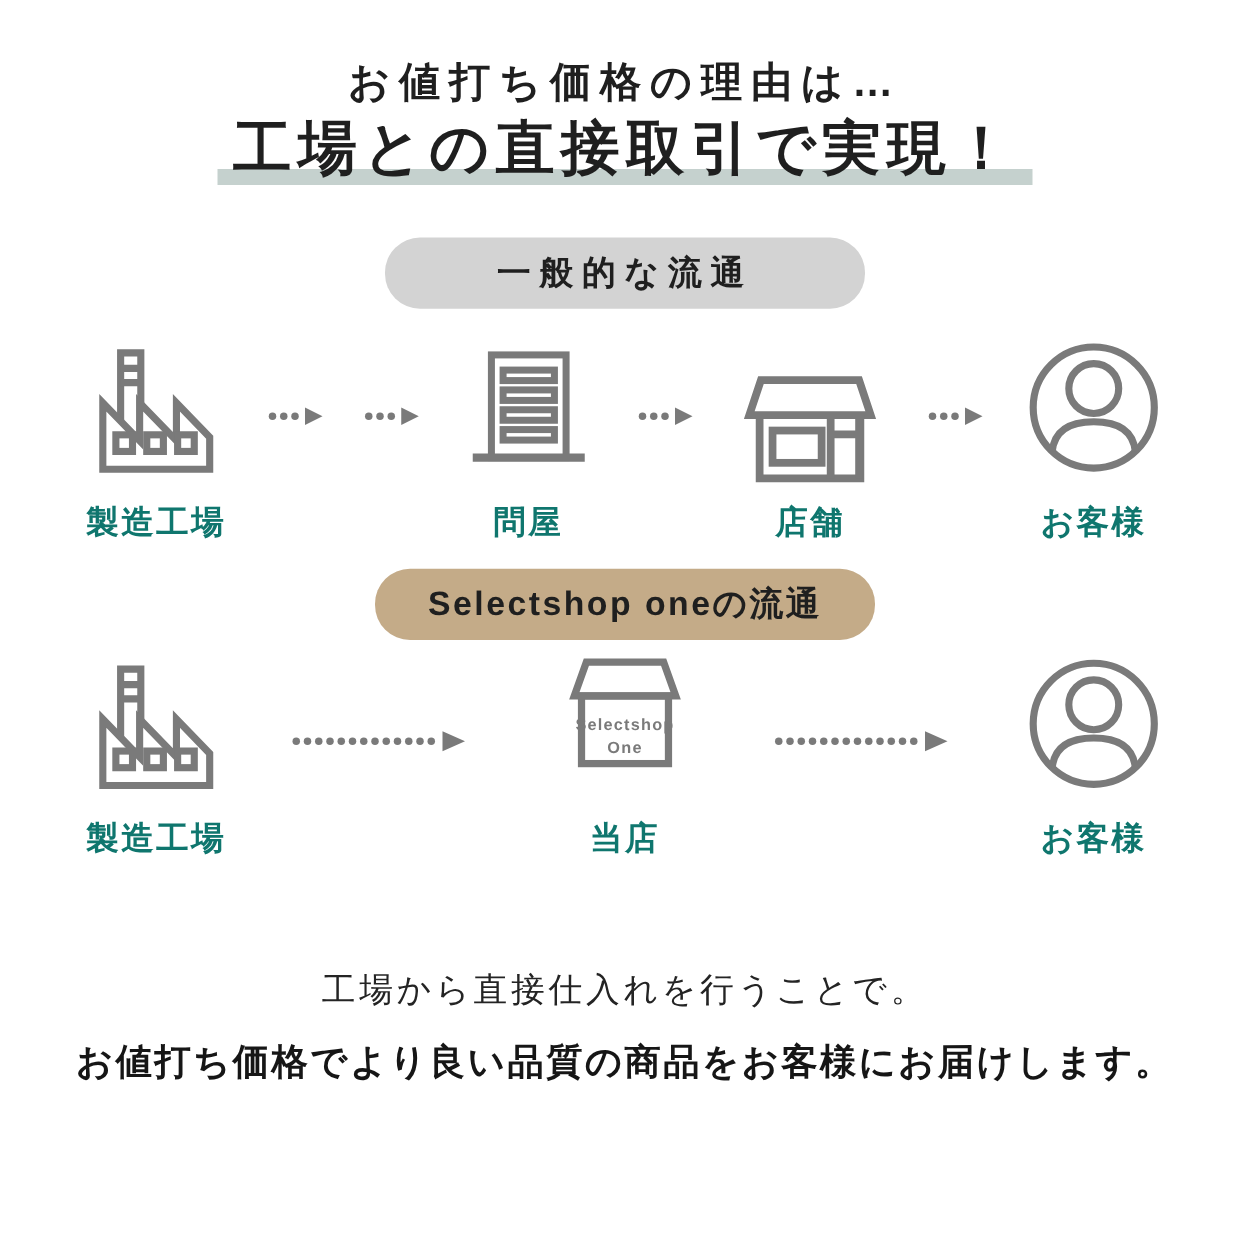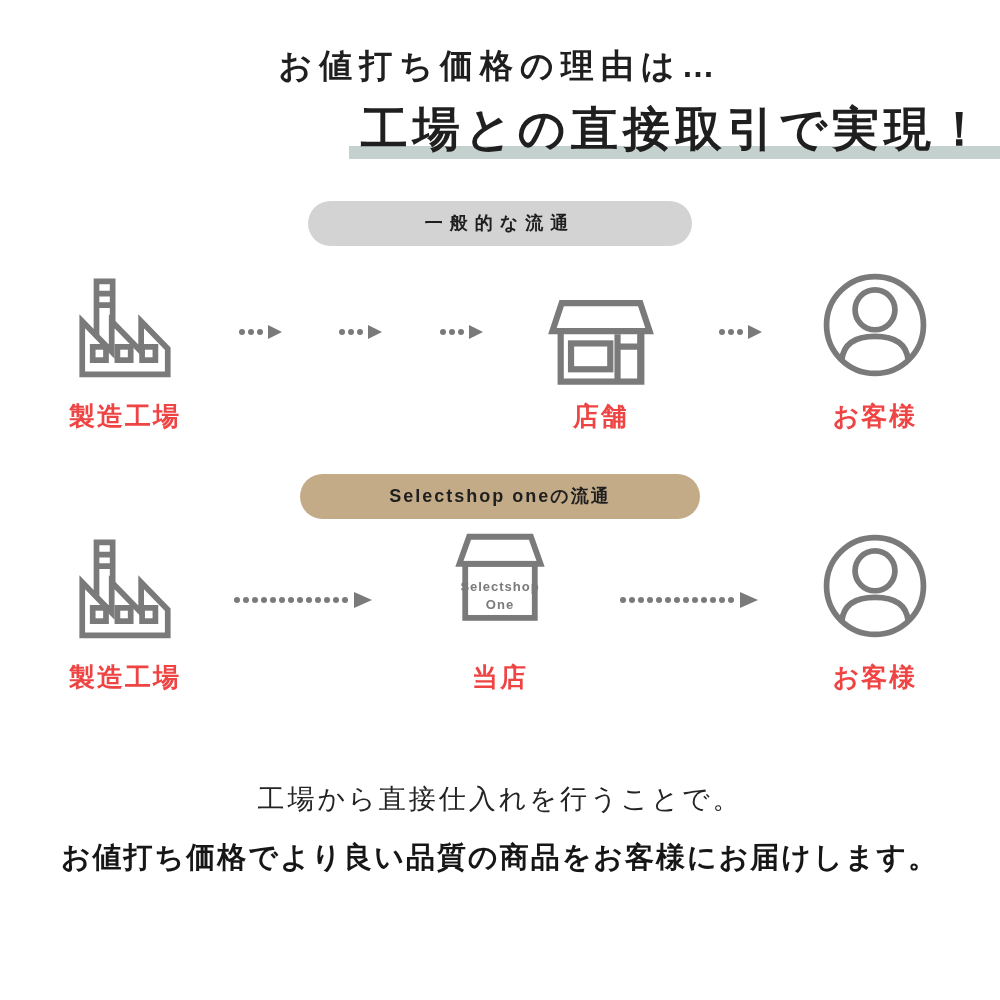--- a/index.html
+++ b/index.html
@@ -19,58 +19,57 @@
   }
   
   .subtitle {
     margin-top: 44px;
     font-size: 33px;
     font-weight: bold;
     letter-spacing: 7px;
     color: #1f1f1f;
   }
   .title {
-    margin-top: 11px;
+    margin-top: 0;
     font-size: 47px;
     font-weight: bold;
     letter-spacing: 5px;
     line-height: 1.25;
-    text-align: right;
   }
   .title .hl {
     display: inline-block;
     padding: 0 12px;
     background: linear-gradient(to top, #c5d1ce 13px, rgba(255,255,255,0) 13px);
   }
   
   .intro {
     margin-top: 30px;
     font-size: 27px;
     letter-spacing: 3px;
     line-height: 1.85;
     color: #242424;
   }
   .intro strong { font-weight: bold; color: #161616; }
   
   .badge {
     display: inline-block;
-    font-size: 18px;
+    font-size: 27px;
     font-weight: bold;
     color: #1f1f1f;
     border-radius: 28px;
     padding: 10px 0 11px;
   }
   .badge-gray {
     margin-top: 42px;
     width: 384px;
     background: #d3d3d3;
     letter-spacing: 7px;
   }
   .badge-tan {
-    margin-top: 40px;
+    margin-top: 20px;
     width: 400px;
     background: #c4ab88;
     letter-spacing: 2px;
   }
   
   .flow {
     display: flex;
     justify-content: space-between;
     align-items: flex-start;
     padding: 0 68px;
@@ -80,21 +79,21 @@
   .step { display: flex; flex-direction: column; align-items: center; }
   .icon-box {
     height: 122px;
     display: flex;
     justify-content: center;
   }
   .step-label {
     margin-top: 9px;
     font-size: 26px;
     font-weight: bold;
-    color: #ef4444;
+    color: #0f766e;
     letter-spacing: 2px;
     white-space: nowrap;
   }
   .arrow { align-self: flex-start; margin-top: 56px; line-height: 0; }
   .flow-select .arrow { margin-top: 62px; }
   svg { display: block; }
   .shop-box-text {
     font-family: "Liberation Sans", "DejaVu Sans", sans-serif;
     font-size: 13.5px;
     font-weight: bold;
@@ -164,20 +163,35 @@
       <svg width="46" height="16" viewBox="0 0 46 16">
         <g fill="#7a7a7a">
           <circle cx="5" cy="8" r="3"></circle>
             <circle cx="14" cy="8" r="3"></circle>
             <circle cx="23" cy="8" r="3"></circle>
           <polygon points="31,1 31,15 45,8"></polygon>
         </g>
       </svg>
     </div>
 
+    <div class="step">
+      <div class="icon-box">
+        <svg viewBox="0 0 120 120" width="112" height="112">
+          <g fill="none" stroke="#7a7a7a" stroke-width="6" stroke-miterlimit="10">
+            <rect x="28" y="16" width="64" height="88"></rect>
+            <rect x="38" y="29" width="44" height="9"></rect>
+            <rect x="38" y="46" width="44" height="9"></rect>
+            <rect x="38" y="63" width="44" height="9"></rect>
+            <rect x="38" y="80" width="44" height="9"></rect>
+            <line x1="12" y1="104" x2="108" y2="104" stroke-width="7"></line>
+          </g>
+        </svg>
+      </div>
+      <div class="step-label">問屋</div>
+    </div>
 
     <div class="arrow">
       <svg width="46" height="16" viewBox="0 0 46 16">
         <g fill="#7a7a7a">
           <circle cx="5" cy="8" r="3"></circle>
             <circle cx="14" cy="8" r="3"></circle>
             <circle cx="23" cy="8" r="3"></circle>
           <polygon points="31,1 31,15 45,8"></polygon>
         </g>
       </svg>

